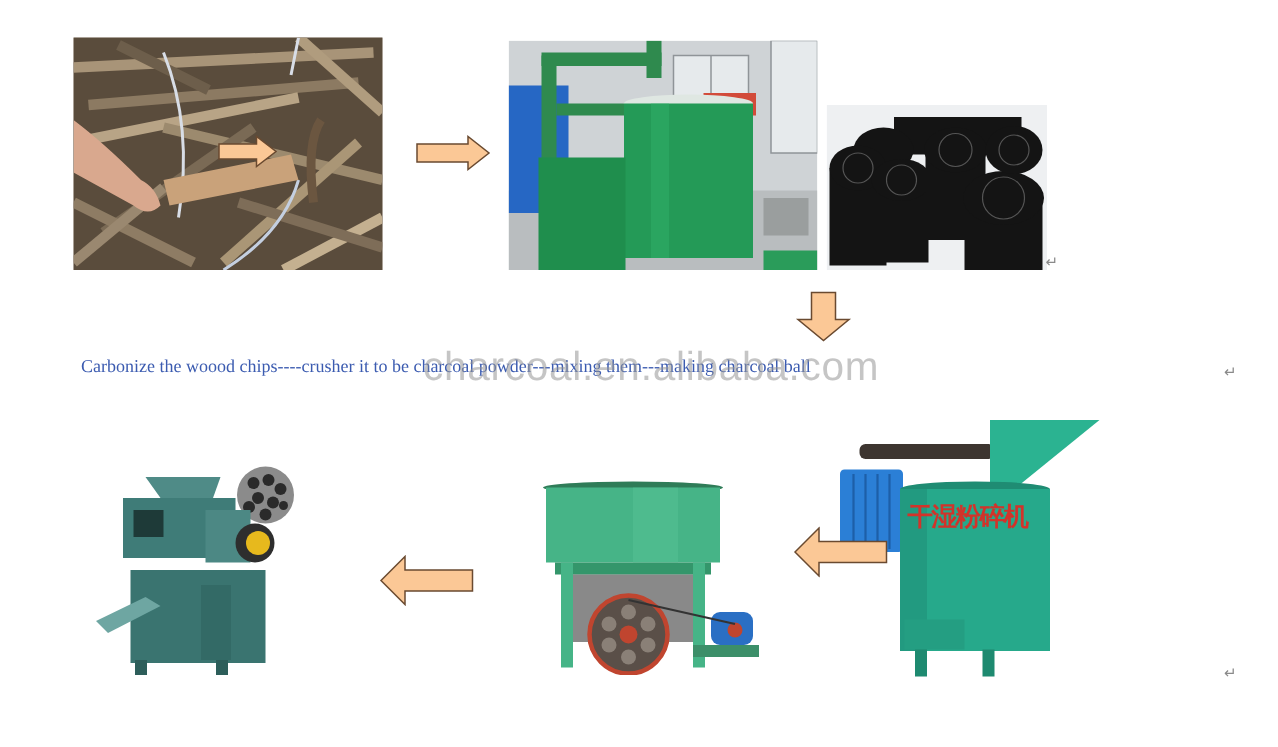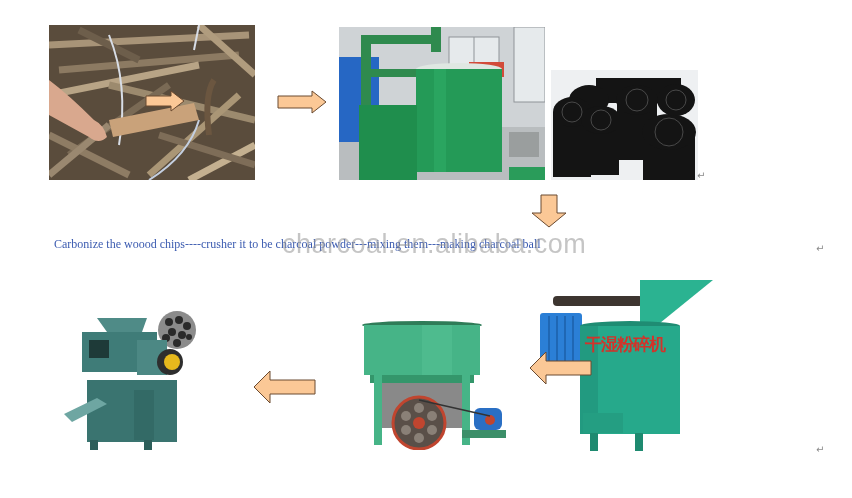--- a/index.html
+++ b/index.html
@@ -189,21 +189,21 @@
     </g>
     <circle cx="57" cy="103" r="6" fill="#c0452f"></circle>
 
     <rect x="112" y="88" width="28" height="22" rx="6" fill="#2a6fc4"></rect>
     <circle cx="128" cy="100" r="5" fill="#c0452f"></circle>
     <rect x="100" y="110" width="44" height="8" fill="#3c8f69"></rect>
     <line x1="57" y1="80" x2="128" y2="96" stroke="#333" stroke-width="1.5"></line>
   </svg>
 </div>
 
-<div class="photo" style="left:535px;top:278px;width:180px;height:176px;text-align:right;">
+<div class="photo" style="left:555px;top:278px;width:180px;height:176px;text-align:right;">
   <svg width="180" height="176" viewBox="0 0 180 176">
 
     <rect x="18" y="18" width="90" height="10" rx="4" fill="#3d3530"></rect>
 
     <polygon points="105,2 178,2 125,45 105,45" fill="#2bb391"></polygon>
 
     <rect x="5" y="35" width="42" height="55" rx="3" fill="#2b7fd6"></rect>
     <g stroke="#1d5fa8" stroke-width="1.5">
       <line x1="14" y1="38" x2="14" y2="88"></line>
         <line x1="22" y1="38" x2="22" y2="88"></line>

